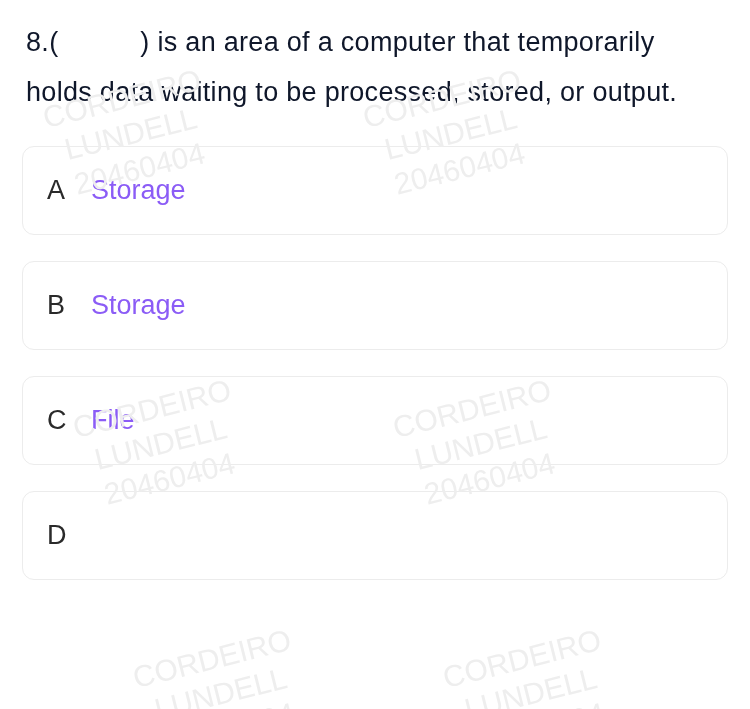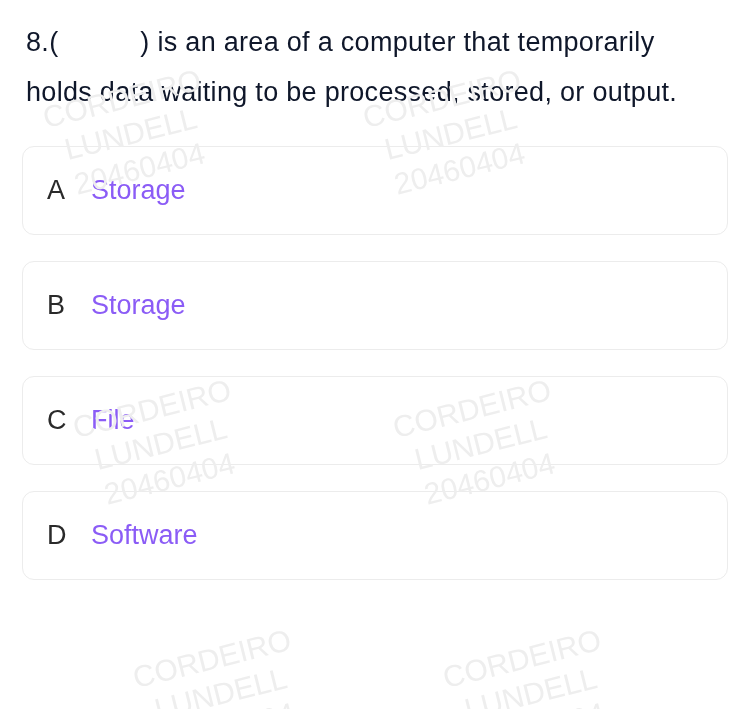--- a/index.html
+++ b/index.html
@@ -112,15 +112,14 @@
   <div class="option">
     <span class="option-letter">B</span>
     <span class="option-label">Storage</span>
   </div>
   <div class="option">
     <span class="option-letter">C</span>
     <span class="option-label">File</span>
   </div>
   <div class="option">
     <span class="option-letter">D</span>
-    <span class="option-label">Software</span>
   </div>
 </div>
 
 </body></html>

